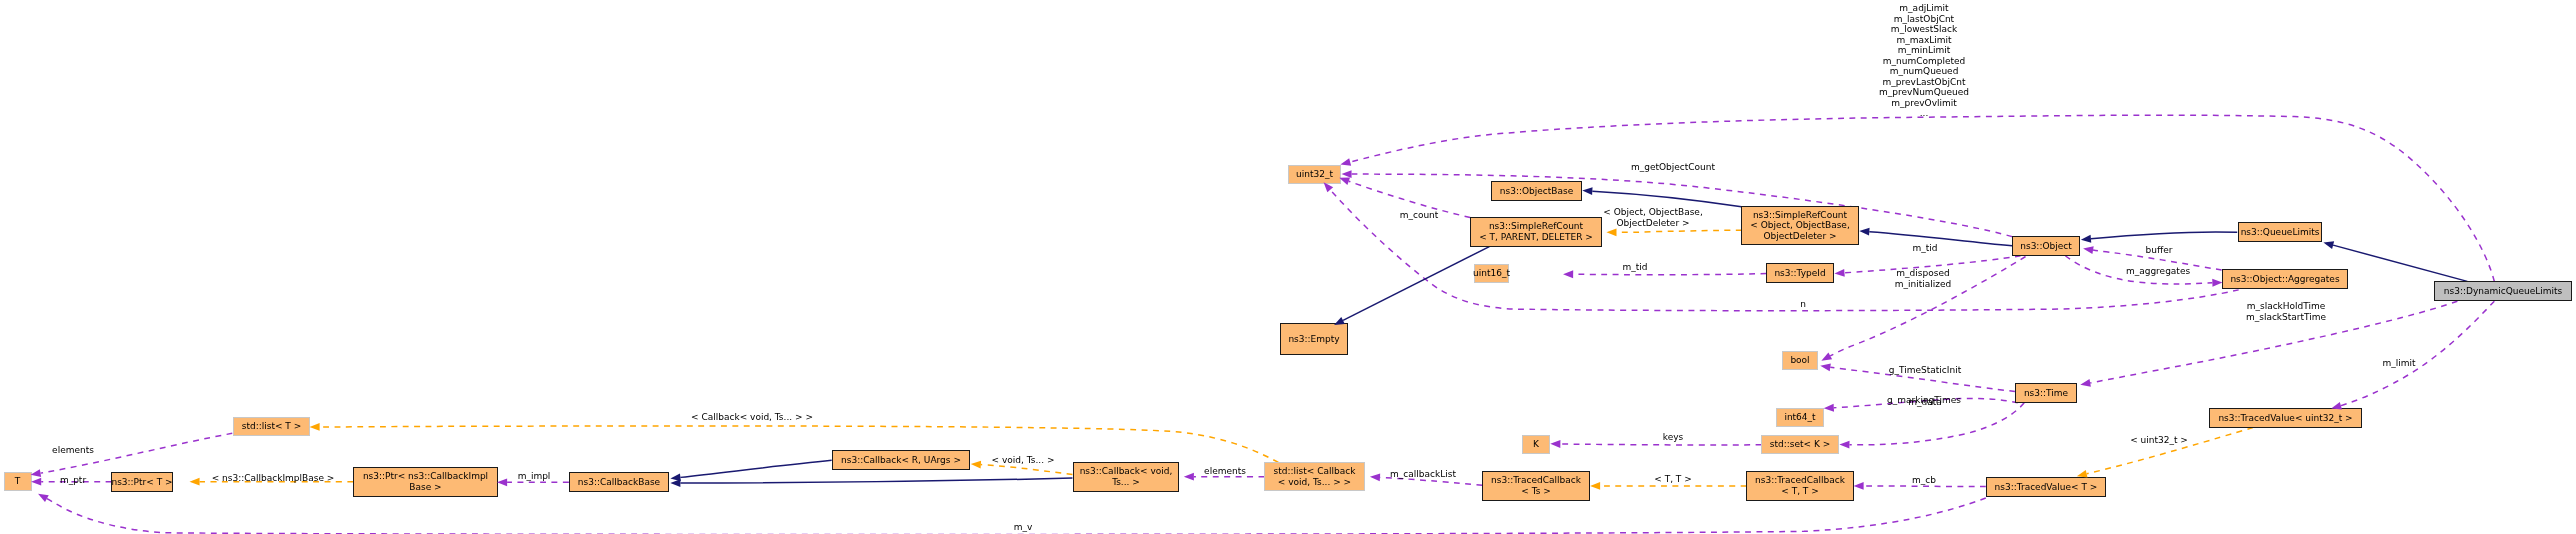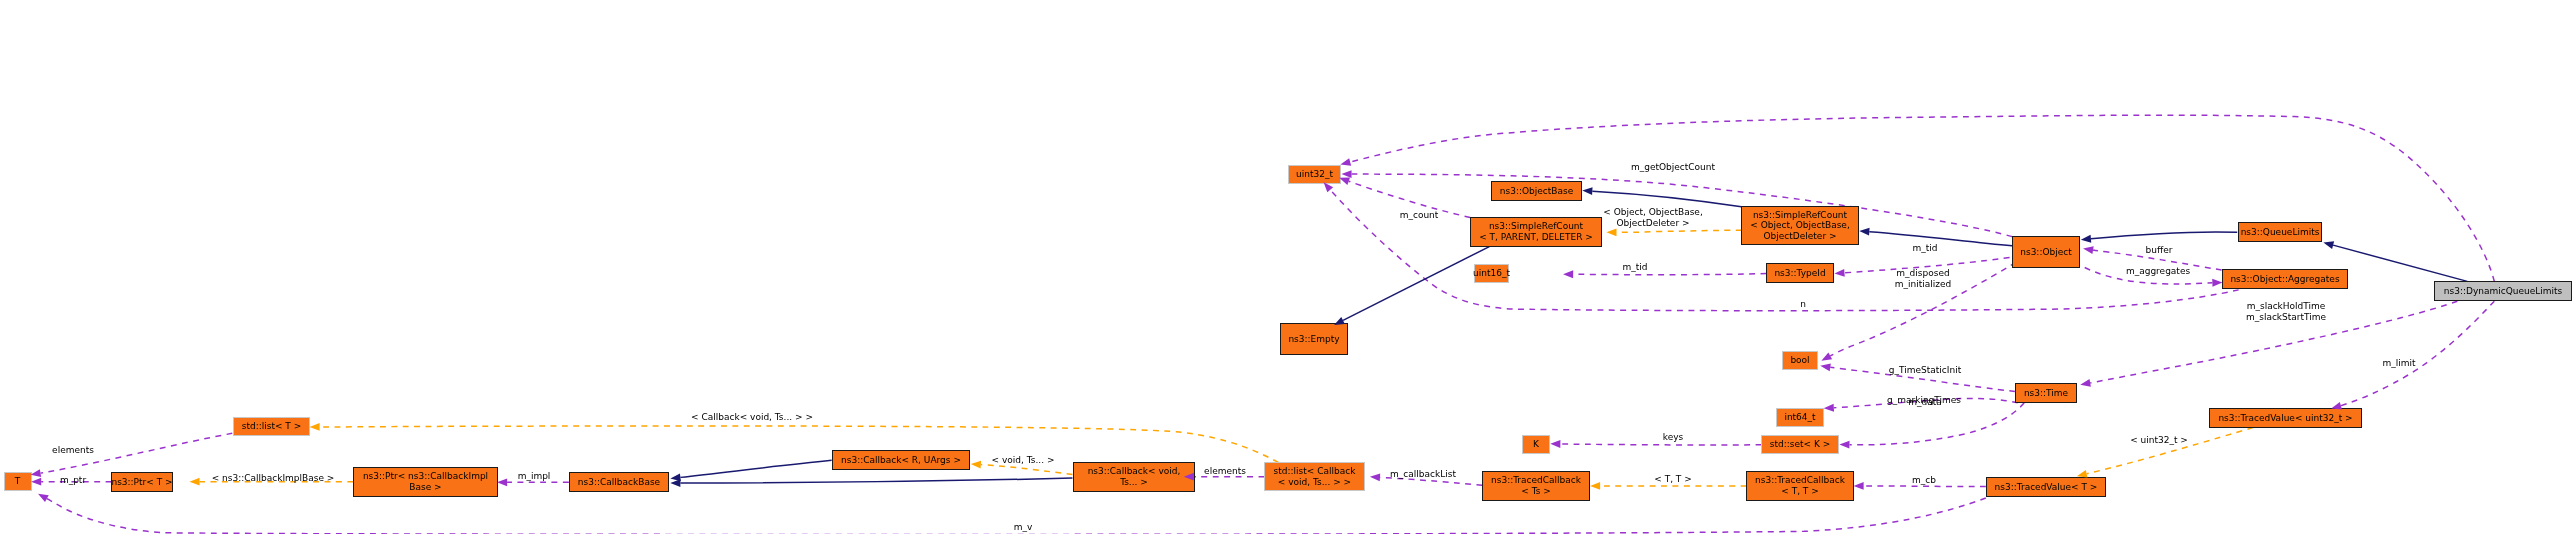--- a/index.html
+++ b/index.html
@@ -3,21 +3,21 @@
 <meta charset="utf-8">
 <title>ns3::DynamicQueueLimits collaboration diagram</title>
 <style>
   html,body{margin:0;padding:0;background:#ffffff;}
   #diagram{position:relative;width:2576px;height:535px;background:#ffffff;overflow:hidden;
            font-family:"DejaVu Sans",sans-serif;font-size:9px;color:#000000;
            -webkit-font-smoothing:antialiased;transform:translateZ(0);}
   #edges{position:absolute;left:0;top:0;width:2576px;height:535px;}
   #arrowheads{position:absolute;left:0;top:0;width:2576px;height:535px;z-index:2;pointer-events:none;}
   .node{position:absolute;box-sizing:border-box;display:flex;align-items:center;
-        justify-content:center;text-align:center;line-height:10.5px;background:#f97316;
+        justify-content:center;text-align:center;line-height:10.5px;background:#fdba74;
         white-space:pre;z-index:2;}
   path.edge{fill:none;stroke-width:2.1;}
   path.edge.usage{stroke:#9a32cd;stroke-dasharray:8.3 7.7;}
   path.edge.template{stroke:#ffa500;stroke-dasharray:8.3 7.7;}
   path.edge.inherit{stroke:#191970;}
   path.arrowhead{stroke:none;}
   path.arrowhead.usage{fill:#9a32cd;}
   path.arrowhead.template{fill:#ffa500;}
   path.arrowhead.inherit{fill:#191970;}
   .node.black{border:1px solid #1a1a1a;}
@@ -67,41 +67,41 @@
 <path class="edge template" d="M1510,668 C1470,663 1430,657 1381,654"></path>
 <path class="edge template" d="M2452,324 C2420,324 2380,325 2330,326 C2310,327 2290,327 2276,327"></path>
 </svg>
 <div class="node grey" style="left:1288px;top:165px;width:53px;height:19px;"><span>uint32_t</span></div>
 <div class="node black" style="left:1491px;top:181px;width:91px;height:20px;"><span>ns3::ObjectBase</span></div>
 <div class="node black" style="left:1470px;top:217px;width:132px;height:29.5px;"><span>ns3::SimpleRefCount
 &lt; T, PARENT, DELETER &gt;</span></div>
 <div class="node black" style="left:1741px;top:206px;width:118px;height:39px;"><span>ns3::SimpleRefCount
 &lt; Object, ObjectBase,
 ObjectDeleter &gt;</span></div>
-<div class="node black" style="left:2012px;top:236px;width:68px;height:32px;"><span>ns3::Object</span></div>
+<div class="node black" style="left:2012px;top:236px;width:68px;height:20px;"><span>ns3::Object</span></div>
 <div class="node black" style="left:2238px;top:222px;width:84px;height:20px;"><span>ns3::QueueLimits</span></div>
 <div class="node sel" style="left:2434px;top:281px;width:138px;height:20px;"><span>ns3::DynamicQueueLimits</span></div>
 <div class="node black" style="left:2222px;top:269px;width:126px;height:20px;"><span>ns3::Object::Aggregates</span></div>
 <div class="node grey" style="left:1474px;top:264px;width:35px;height:19px;"><span>uint16_t</span></div>
 <div class="node black" style="left:1766px;top:263px;width:68px;height:20px;"><span>ns3::TypeId</span></div>
 <div class="node black" style="left:1280px;top:323px;width:68px;height:32px;"><span>ns3::Empty</span></div>
 <div class="node grey" style="left:1782px;top:351px;width:36px;height:19px;"><span>bool</span></div>
 <div class="node black" style="left:2015px;top:383px;width:62px;height:20px;"><span>ns3::Time</span></div>
 <div class="node grey" style="left:1776px;top:398px;width:48px;height:19px;margin-top:10px;"><span>int64_t</span></div>
 <div class="node grey" style="left:1761px;top:435px;width:78px;height:19px;"><span>std::set&lt; K &gt;</span></div>
 <div class="node grey" style="left:1522px;top:435px;width:28px;height:19px;"><span>K</span></div>
 <div class="node black" style="left:2209px;top:408px;width:153px;height:20px;"><span>ns3::TracedValue&lt; uint32_t &gt;</span></div>
 <div class="node grey" style="left:233px;top:417px;width:77px;height:19px;"><span>std::list&lt; T &gt;</span></div>
 <div class="node grey" style="left:3.5px;top:472px;width:28px;height:19px;"><span>T</span></div>
 <div class="node black" style="left:111px;top:472px;width:62px;height:20px;"><span>ns3::Ptr&lt; T &gt;</span></div>
 <div class="node black" style="left:353px;top:467px;width:145px;height:29.5px;"><span>ns3::Ptr&lt; ns3::CallbackImpl
 Base &gt;</span></div>
 <div class="node black" style="left:569px;top:472px;width:100px;height:20px;"><span>ns3::CallbackBase</span></div>
 <div class="node black" style="left:832px;top:450px;width:138px;height:20px;"><span>ns3::Callback&lt; R, UArgs &gt;</span></div>
-<div class="node black" style="left:1073px;top:462px;width:122px;height:29.5px;"><span>ns3::Callback&lt; void,
+<div class="node black" style="left:1073px;top:462px;width:106px;height:29.5px;"><span>ns3::Callback&lt; void,
 Ts... &gt;</span></div>
 <div class="node grey" style="left:1264px;top:462px;width:101px;height:29px;"><span>std::list&lt; Callback
 &lt; void, Ts... &gt; &gt;</span></div>
 <div class="node black" style="left:1482px;top:471px;width:108px;height:29.5px;"><span>ns3::TracedCallback
 &lt; Ts &gt;</span></div>
 <div class="node black" style="left:1746px;top:471px;width:108px;height:29.5px;"><span>ns3::TracedCallback
 &lt; T, T &gt;</span></div>
 <div class="node black" style="left:1986px;top:477px;width:120px;height:20px;"><span>ns3::TracedValue&lt; T &gt;</span></div>
 <svg id="arrowheads" width="2576" height="535" viewBox="0 0 3627 753" xmlns="http://www.w3.org/2000/svg">
 <path class="arrowhead usage" d="M1887.26,231.58 L1899.61,222.68 L1902.39,233.32 Z"></path>
@@ -133,20 +133,31 @@
 <path class="arrowhead usage" d="M1666.80,671.00 L1681.00,665.50 L1681.00,676.50 Z"></path>
 <path class="arrowhead usage" d="M1928.82,671.25 L1943.29,666.51 L1942.71,677.49 Z"></path>
 <path class="arrowhead template" d="M2238.80,684.00 L2253.00,678.50 L2253.00,689.50 Z"></path>
 <path class="arrowhead usage" d="M2609.80,684.00 L2624.00,678.50 L2624.00,689.50 Z"></path>
 <path class="arrowhead template" d="M2924.19,670.30 L2936.72,661.65 L2939.28,672.35 Z"></path>
 <path class="arrowhead inherit" d="M943.89,673.57 L957.39,666.53 L958.61,677.47 Z"></path>
 <path class="arrowhead inherit" d="M943.80,680.00 L958.00,674.50 L958.00,685.50 Z"></path>
 <path class="arrowhead template" d="M1366.83,653.13 L1381.34,648.51 L1380.66,659.49 Z"></path>
 <path class="arrowhead template" d="M2261.80,327.00 L2276.00,321.50 L2276.00,332.50 Z"></path>
 </svg>
+<div class="elabel" style="left:1924px;top:61px;transform:translate(-50%,-50%);">m_adjLimit
+m_lastObjCnt
+m_lowestSlack
+m_maxLimit
+m_minLimit
+m_numCompleted
+m_numQueued
+m_prevLastObjCnt
+m_prevNumQueued
+m_prevOvlimit
+...</div>
 <div class="elabel" style="left:1673px;top:167px;transform:translate(-50%,-50%);">m_getObjectCount</div>
 <div class="elabel" style="left:1419px;top:187px;transform:translate(-50%,-50%);margin-top:28px;">m_count</div>
 <div class="elabel" style="left:1653px;top:217px;transform:translate(-50%,-50%);">&lt; Object, ObjectBase,
 ObjectDeleter &gt;</div>
 <div class="elabel" style="left:1635px;top:267px;transform:translate(-50%,-50%);">m_tid</div>
 <div class="elabel" style="left:1925px;top:248px;transform:translate(-50%,-50%);">m_tid</div>
 <div class="elabel" style="left:2159px;top:250px;transform:translate(-50%,-50%);">buffer</div>
 <div class="elabel" style="left:2158px;top:271px;transform:translate(-50%,-50%);">m_aggregates</div>
 <div class="elabel" style="left:1923px;top:278px;transform:translate(-50%,-50%);">m_disposed
 m_initialized</div>

